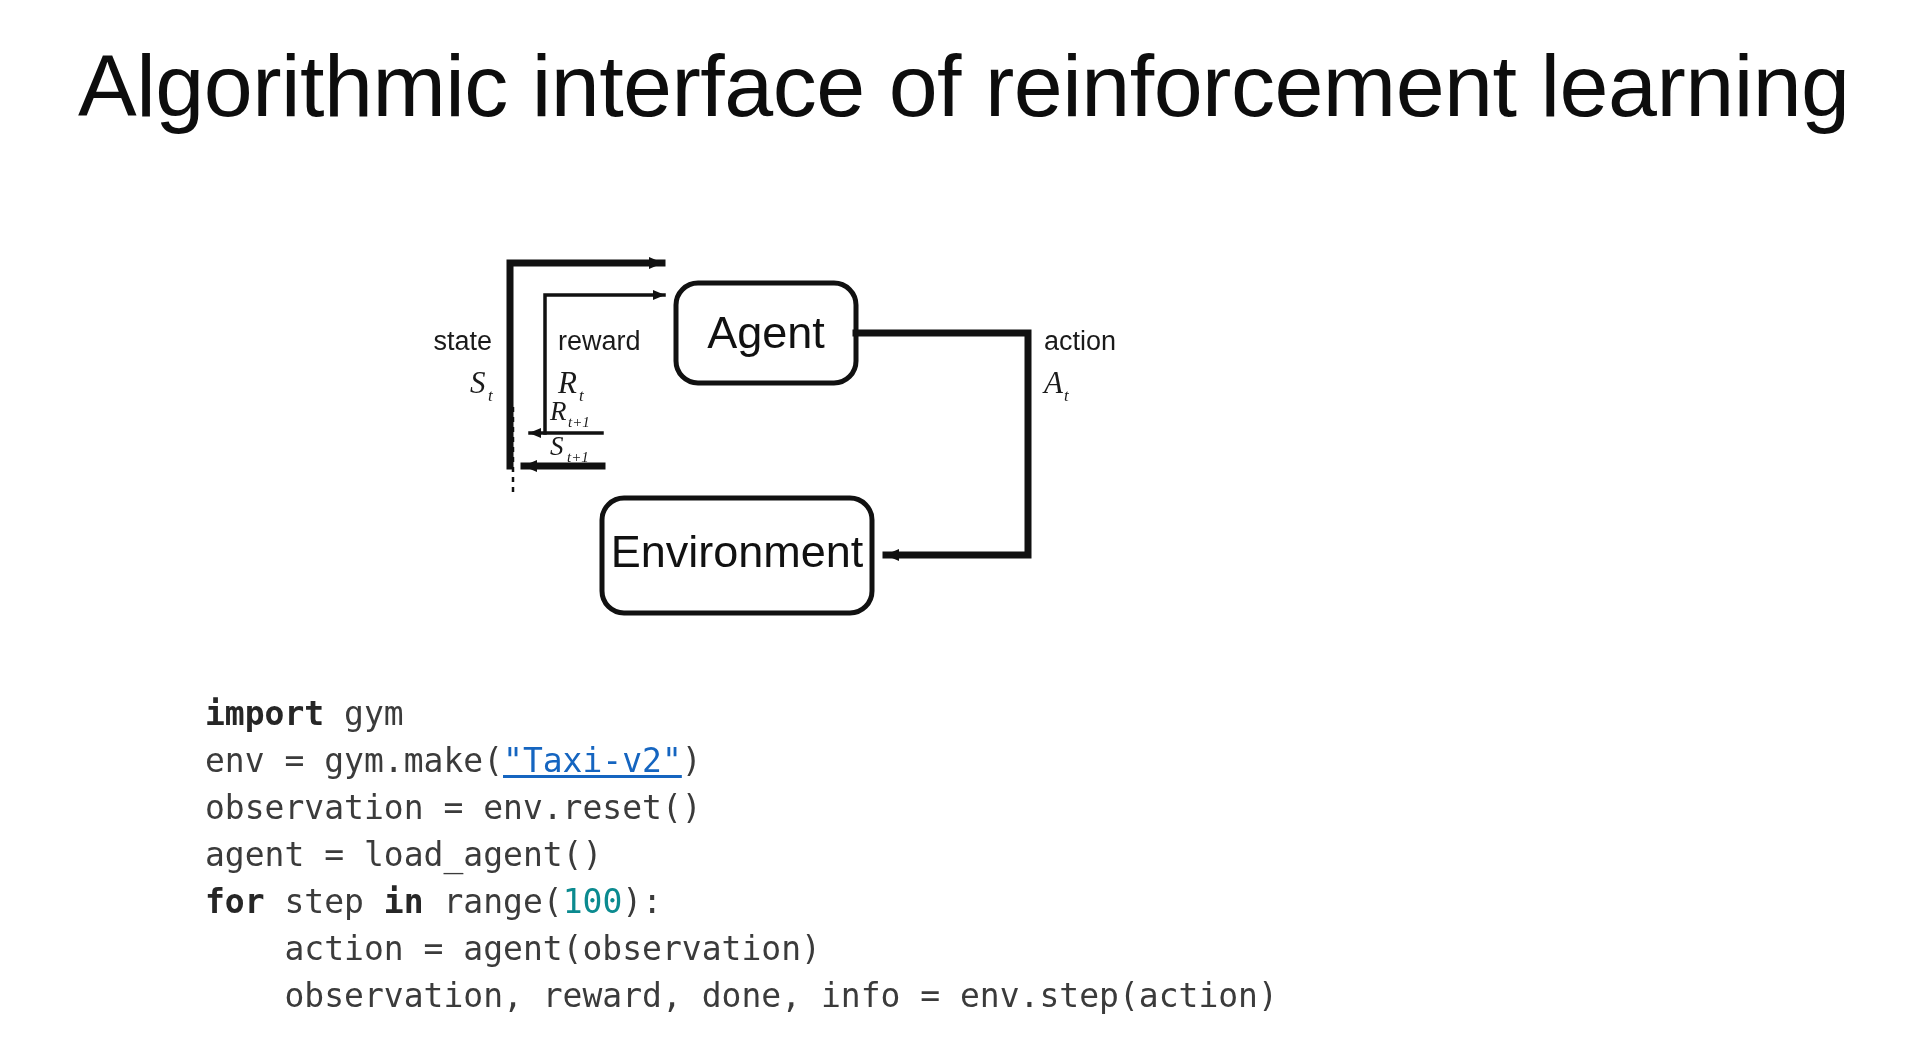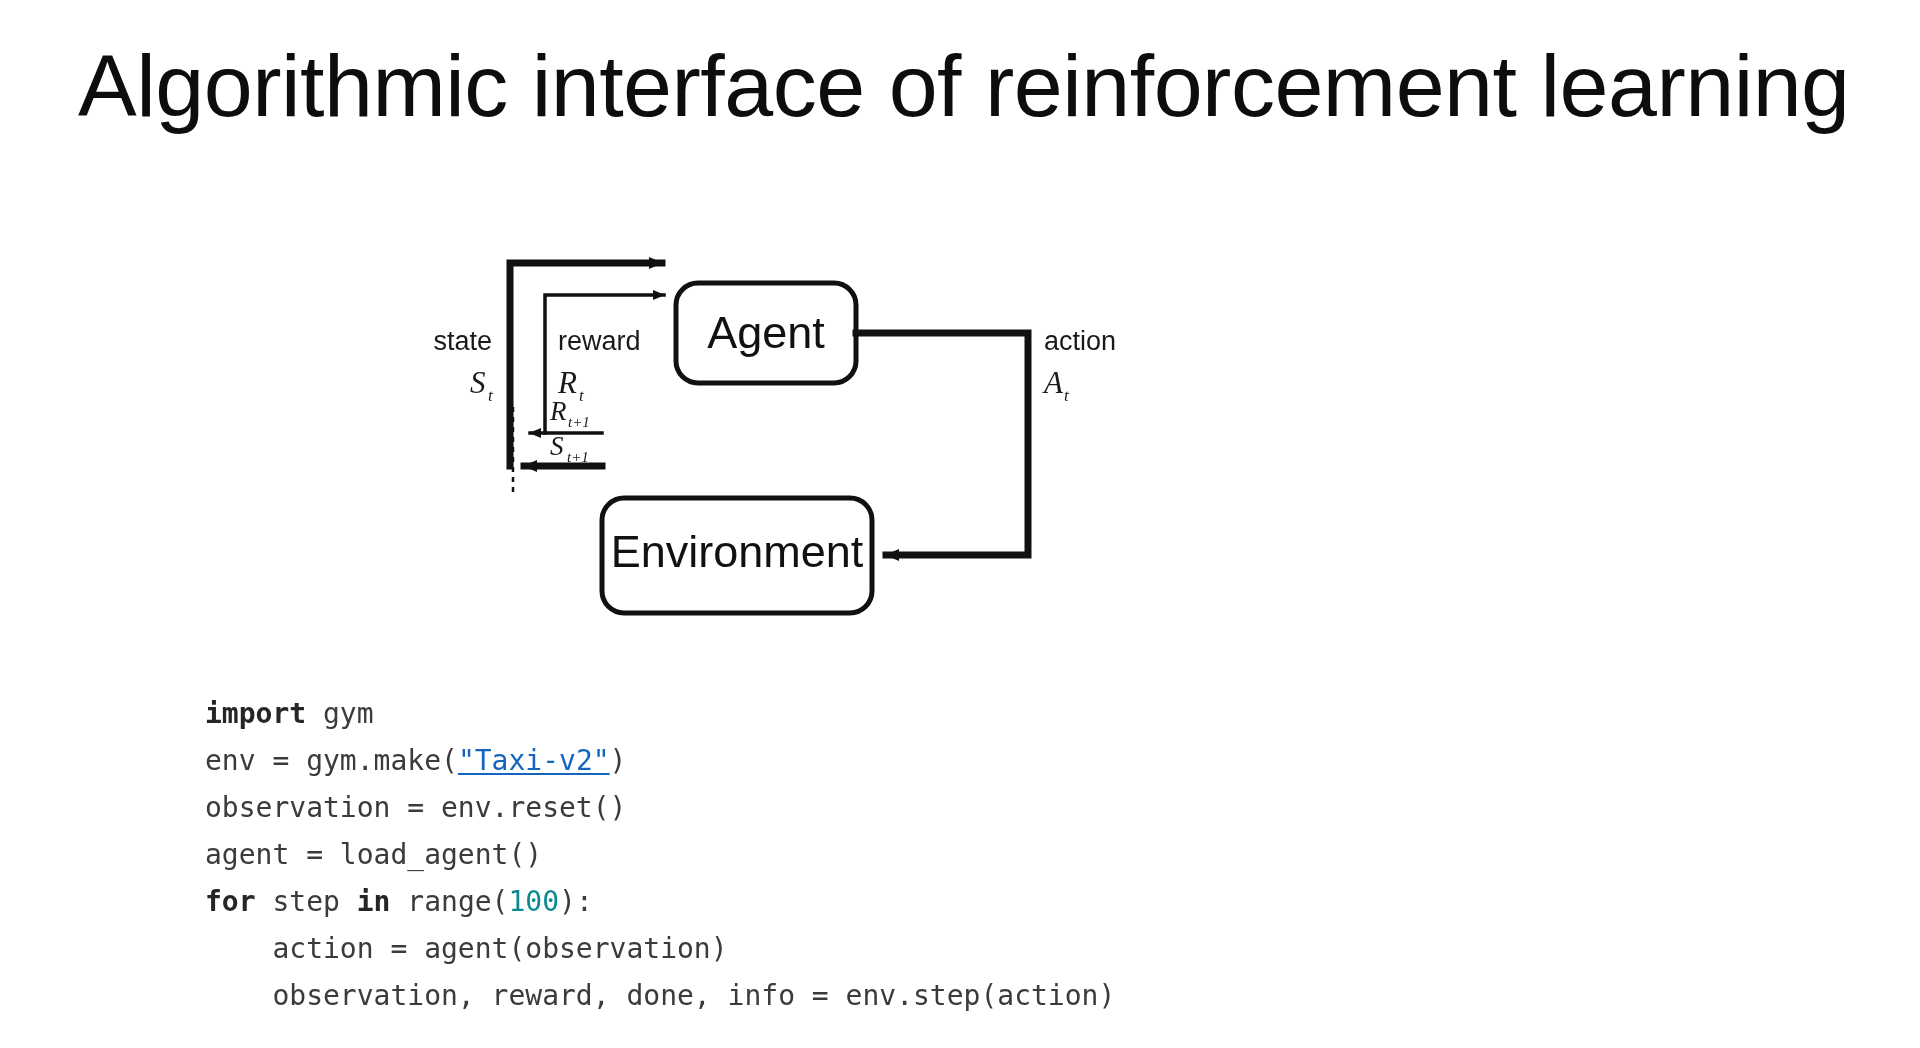--- a/index.html
+++ b/index.html
@@ -84,21 +84,21 @@
     font-size: 15px;
     fill: #1a1a1a;
   }
 
   
   .code {
     position: absolute;
     left: 205px;
     top: 690px;
     font-family: "DejaVu Sans Mono", "Liberation Mono", monospace;
-    font-size: 28px;
+    font-size: 33px;
     line-height: 47px;
     color: #3b3b3b;
     white-space: pre;
   }
   .code .ln { display: block; white-space: pre; }
   .kw { font-weight: bold; color: #262626; }
   .num { color: #0b8a8f; text-align: center; }
   .link {
     color: #1565c0;
     text-decoration: underline;

